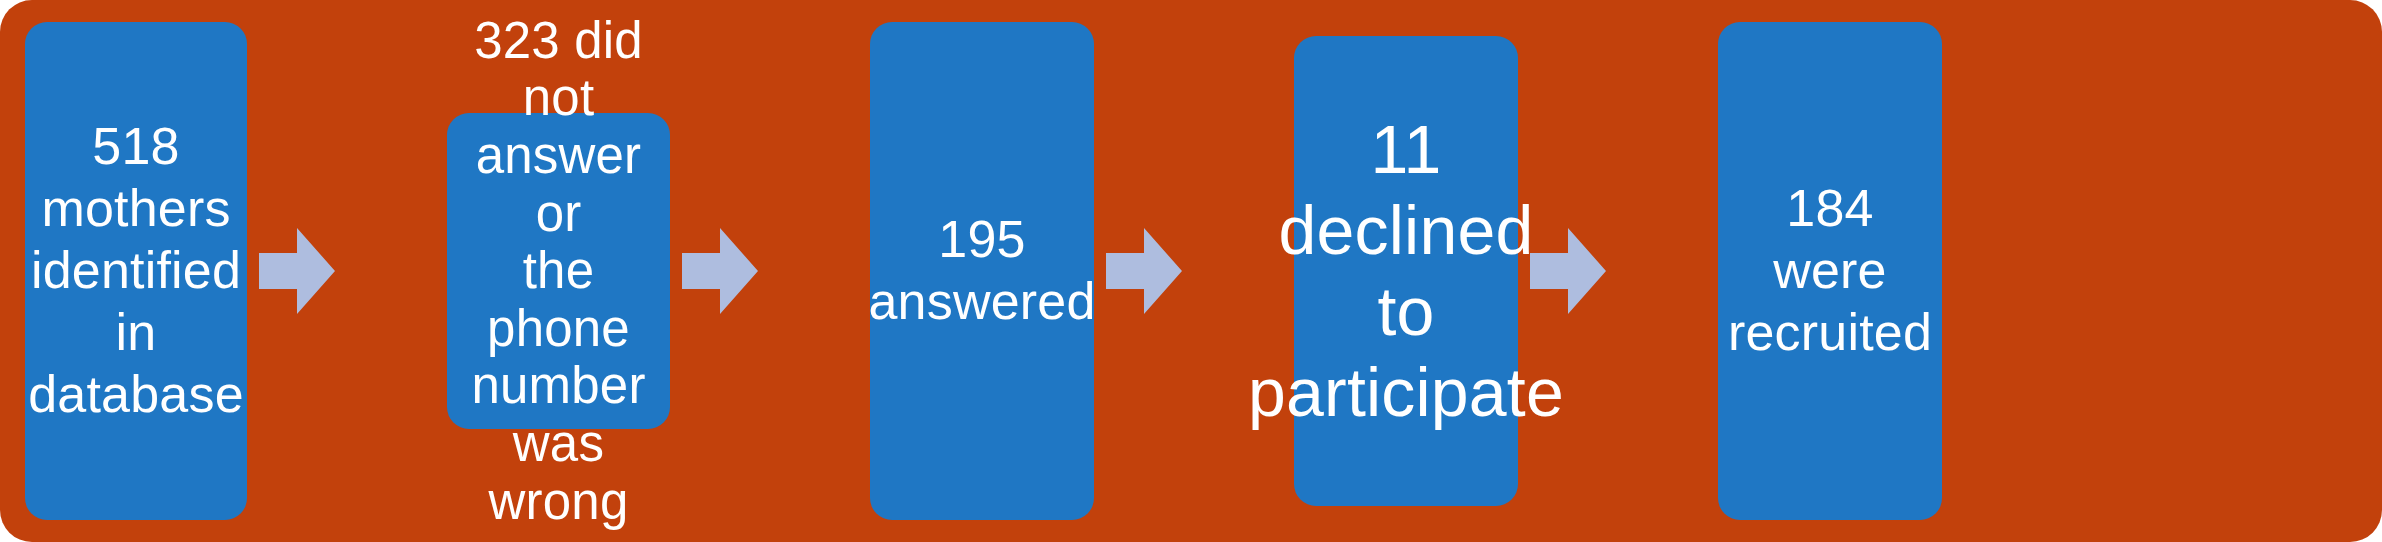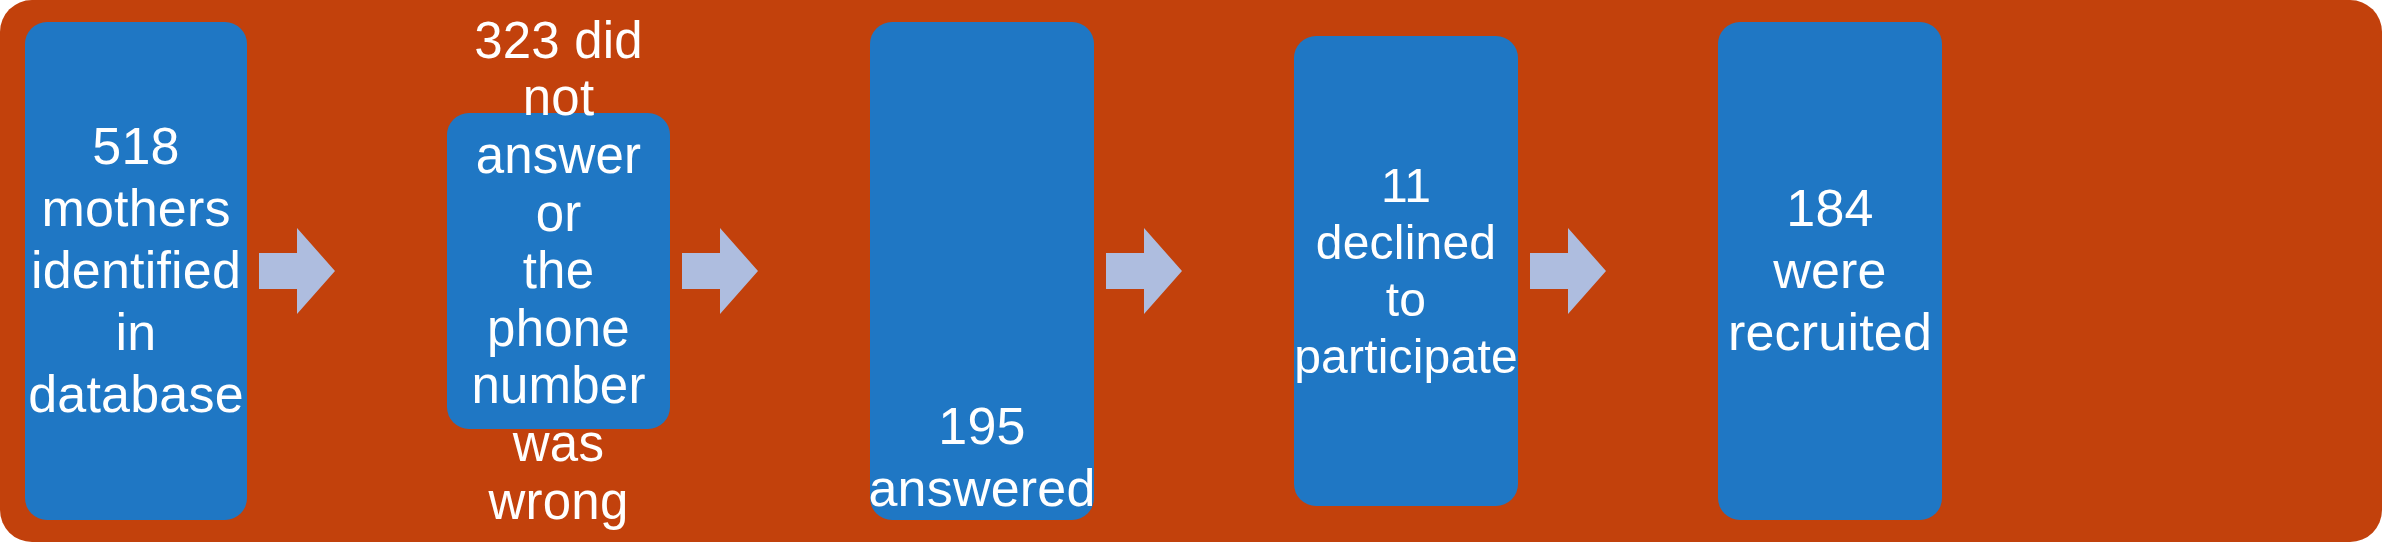--- a/index.html
+++ b/index.html
@@ -44,26 +44,26 @@
     font-size: 52px;
     line-height: 1.19;
     letter-spacing: 0.2px;
     color: #ffffff;
     white-space: pre-line;
     padding: 0 6px;
   }
   
   .node-1 { width: 222px; height: 498px; margin-left: 25px; }
   .node-2 { width: 223px; height: 316px; margin-left: 100px; align-items: center; }
-  .node-3 { width: 224px; height: 498px; margin-left: 100px; align-items: flex-end; }
+  .node-3 { width: 224px; height: 498px; margin-left: 100px; }
   .node-4 { width: 224px; height: 470px; margin-left: 100px; }
   .node-5 { width: 224px; height: 498px; margin-left: 100px; }
 
   .node-2 .node-label { font-size: 51px; line-height: 1.13; }
-  .node-4 .node-label { font-size: 48px; line-height: 1.19; }
+  .node-4 .node-label { font-size: 68px; line-height: 1.19; }
 
   .arrow {
     flex: none;
     width: 76px;
     height: 86px;
     margin-left: 12px;
     margin-right: 12px;
     display: block;
   }
   .arrow svg { display: block; width: 76px; height: 86px; }

